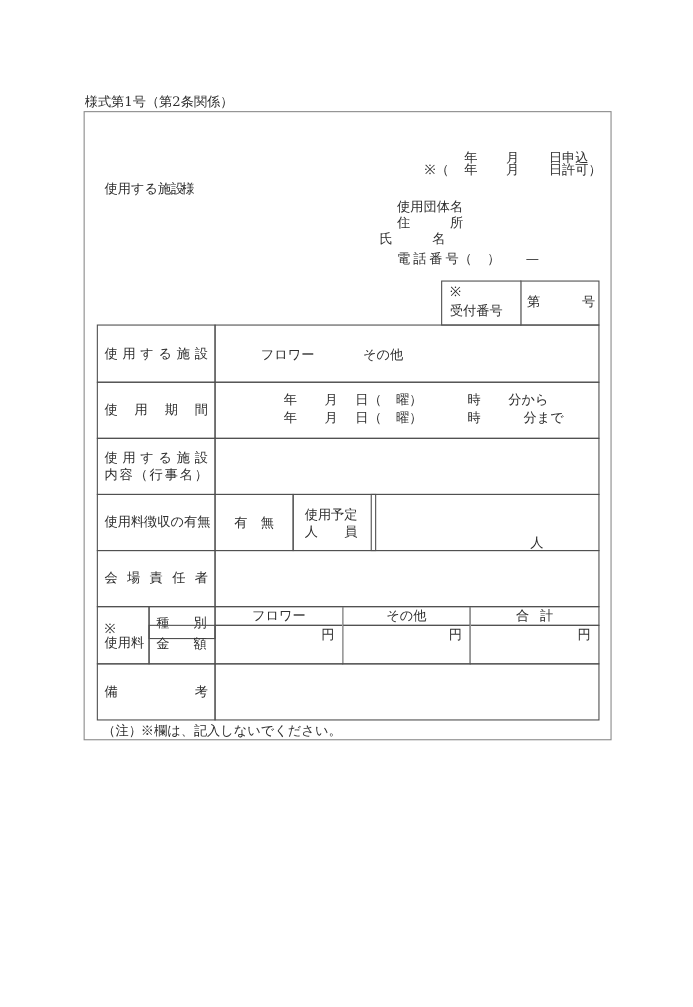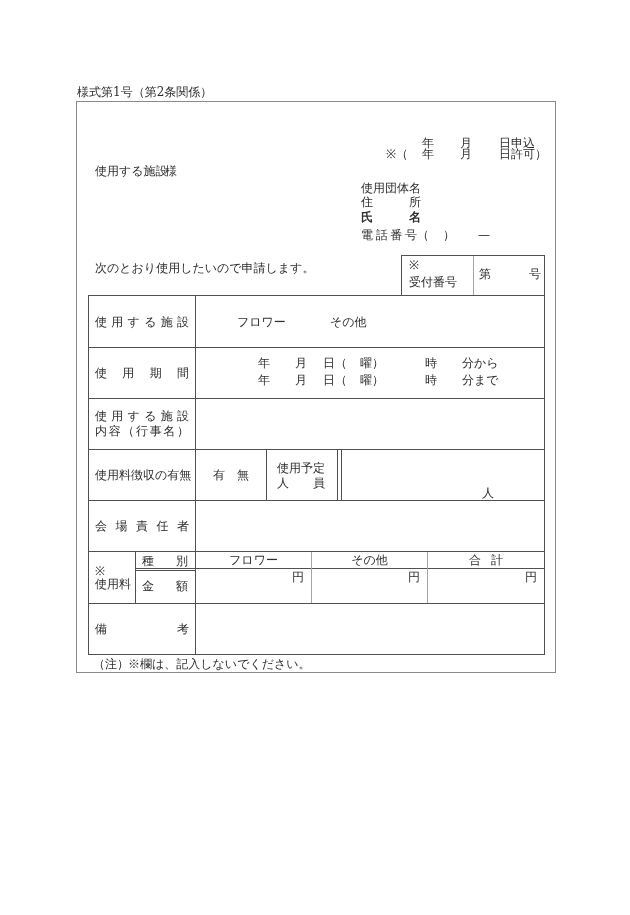--- a/index.html
+++ b/index.html
@@ -100,28 +100,27 @@
   </div>
 
   <div>
     <span class="t" style="left:95px; top:165px;">使用する施設</span>
     <span class="t" style="left:165px; top:165px;">様</span>
   </div>
 
   <div>
     <span class="t" style="left:361px; top:182px;">使用団体名</span>
     <span class="jt" style="left:361px; top:196px; width:60px;">住所</span>
-    <span class="jt" style="left:361px; top:211px; width:60px;font-weight:bold;">氏名</span>
+    <span class="jt" style="left:345px; top:211px; width:60px;">氏名</span>
     <span class="jt" style="left:361px; top:229px; width:56px;">電話番号</span>
     <span class="t" style="left:417px; top:229px;">（</span>
     <span class="t" style="left:443px; top:229px;">）</span>
     <span class="t" style="left:478px; top:229px;">—</span>
   </div>
 
-  <span class="t" style="left:95px; top:262px;">次のとおり使用したいので申請します。</span>
 
   <div class="cell" style="left:401px; top:255px; width:73px; height:41px;">
     <div style="position:absolute; left:7px; top:1px; line-height:17px; white-space:nowrap;">
       <div>※</div>
       <div>受付番号</div>
     </div>
   </div>
   <div class="cell" style="left:473px; top:255px; width:72px; height:41px;">
     <span class="t" style="left:5px; top:12px;">第</span>
     <span class="t" style="left:55px; top:12px;">号</span>
@@ -153,21 +152,21 @@
         <span class="t" style="left:164px; top:9px;">曜）</span>
         <span class="t" style="left:229px; top:9px;">時</span>
         <span class="t" style="left:266px; top:9px;">分から</span>
       </div>
       <div>
         <span class="t" style="left:62px; top:26px;">年</span>
         <span class="t" style="left:99px; top:26px;">月</span>
         <span class="t" style="left:127px; top:26px;">日（</span>
         <span class="t" style="left:164px; top:26px;">曜）</span>
         <span class="t" style="left:229px; top:26px;">時</span>
-        <span class="t" style="left:266px; top:26px;text-align:right;">分まで</span>
+        <span class="t" style="left:280px; top:26px;text-align:right;">分まで</span>
       </div>
     </div>
 
     <div class="cell" style="left:88px; top:398px; width:108px; height:52px;">
       <div class="lbl">
         <div>使用する施設</div>
         <div>内容（行事名）</div>
       </div>
     </div>
     <div class="cell" style="left:195px; top:398px; width:350px; height:52px;"></div>
@@ -195,21 +194,21 @@
         </div>
     </div>
     <div class="cell" style="left:195px; top:500px; width:350px; height:52px;"></div>
 
     <div class="cell" style="left:88px; top:551px; width:48px; height:53px;">
       <div class="lbl-left" style="line-height:13px;">
         <div>※</div>
         <div>使用料</div>
       </div>
     </div>
-    <div class="cell" style="left:135px; top:551px; width:61px; height:20px;">
+    <div class="cell" style="left:135px; top:551px; width:61px; height:30px;">
       <div class="lbl" style="right:7px; line-height:14px;">
           <div>種別</div>
         </div>
     </div>
     <div class="cell" style="left:135px; top:568px; width:61px; height:36px;">
       <div class="lbl" style="right:7px;">
           <div>金額</div>
         </div>
     </div>
 

